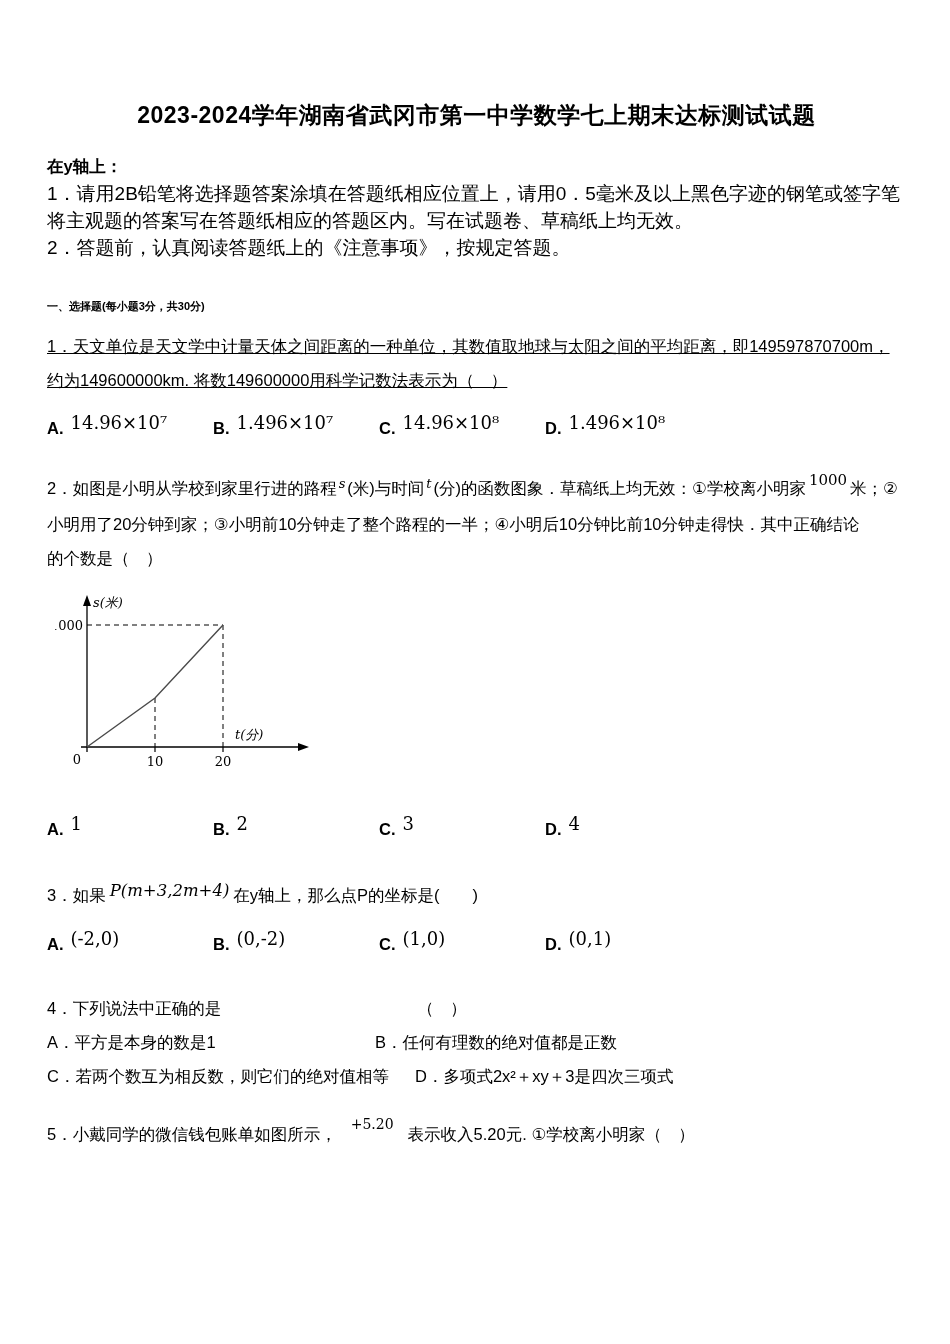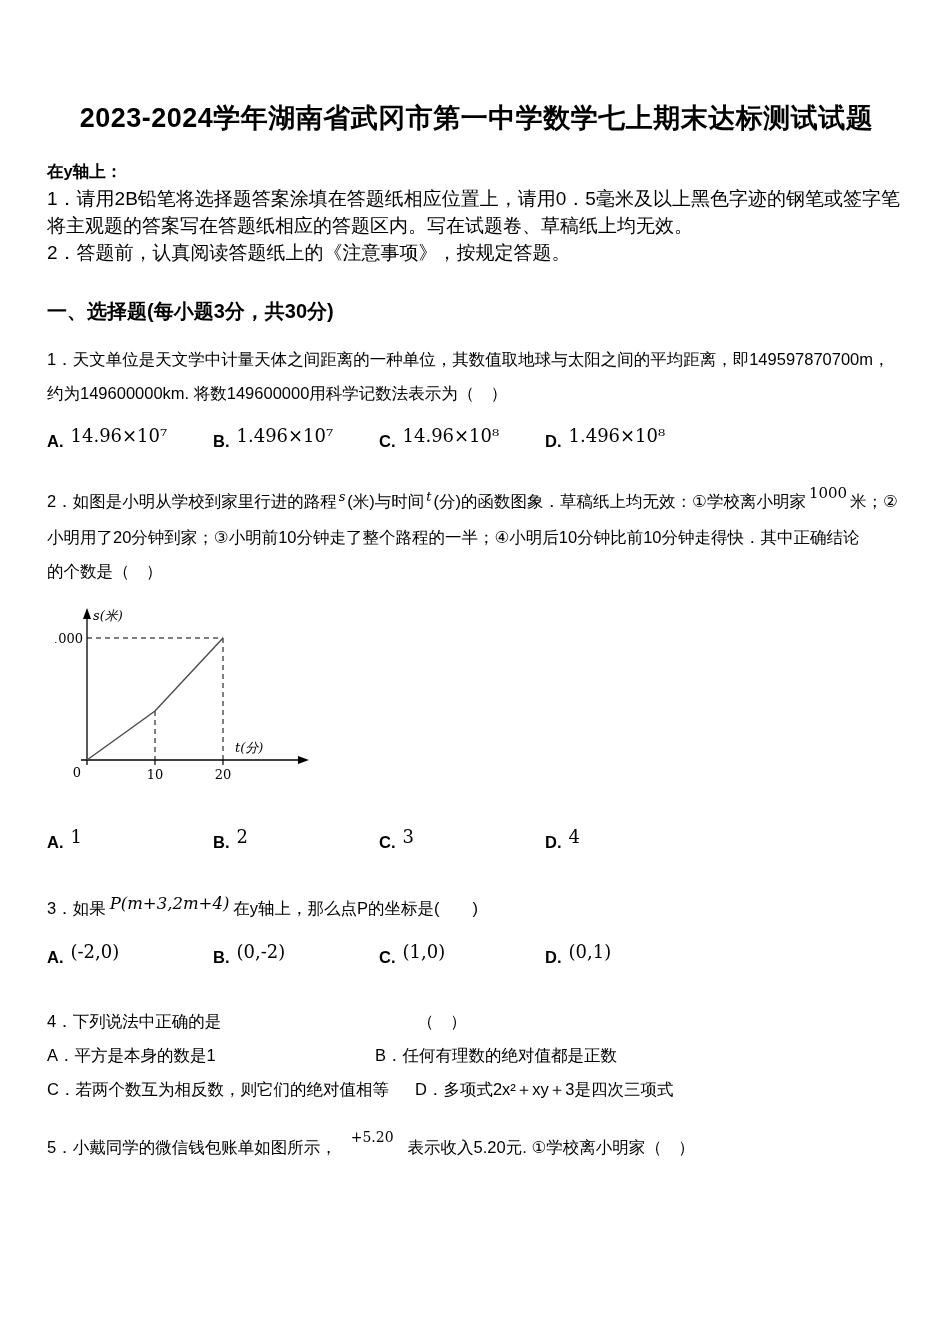--- a/index.html
+++ b/index.html
@@ -7,32 +7,32 @@
     width: 950px; height: 1344px;
     background: #ffffff; color: #000;
     font-family: "Liberation Sans", "DejaVu Sans", sans-serif;
     overflow: hidden;
   }
   .page { padding: 0 44px 0 47px; }
 
   .title {
     margin-top: 100px;
     text-align: center;
-    font-size: 27px;
+    font-size: 23px;
     font-weight: 700;
     letter-spacing: 0.5px;
   }
 
   .notice-heading { margin-top: 22px; font-size: 16.5px; font-weight: 700; line-height: 27px; }
   .notice-item { font-size: 19px; line-height: 27px; }
 
-  .section-heading { margin-top: 30px; font-size: 20px; font-weight: 700; line-height: 30px; }
+  .section-heading { margin-top: 30px; font-size: 11px; font-weight: 700; line-height: 30px; }
 
   .q-para { font-size: 16.5px; line-height: 34px; }
-  .mt-q1 { margin-top: 16px; }
+  .mt-q1 { margin-top: 8px; text-decoration: underline; }
   .mt-q2 { margin-top: 28px; }
   .mt-q3 { margin-top: 34px; }
   .mt-q4 { margin-top: 32px; }
   .mt-q5 { margin-top: 24px; }
 
   .options-row { display: flex; margin-top: 16px; font-size: 16.5px; line-height: 30px; }
   .options-row.mt-lg { margin-top: 26px; }
   .opt { width: 166px; display: flex; align-items: baseline; }
   .opt-label { font-weight: 700; }
   .opt-math {

